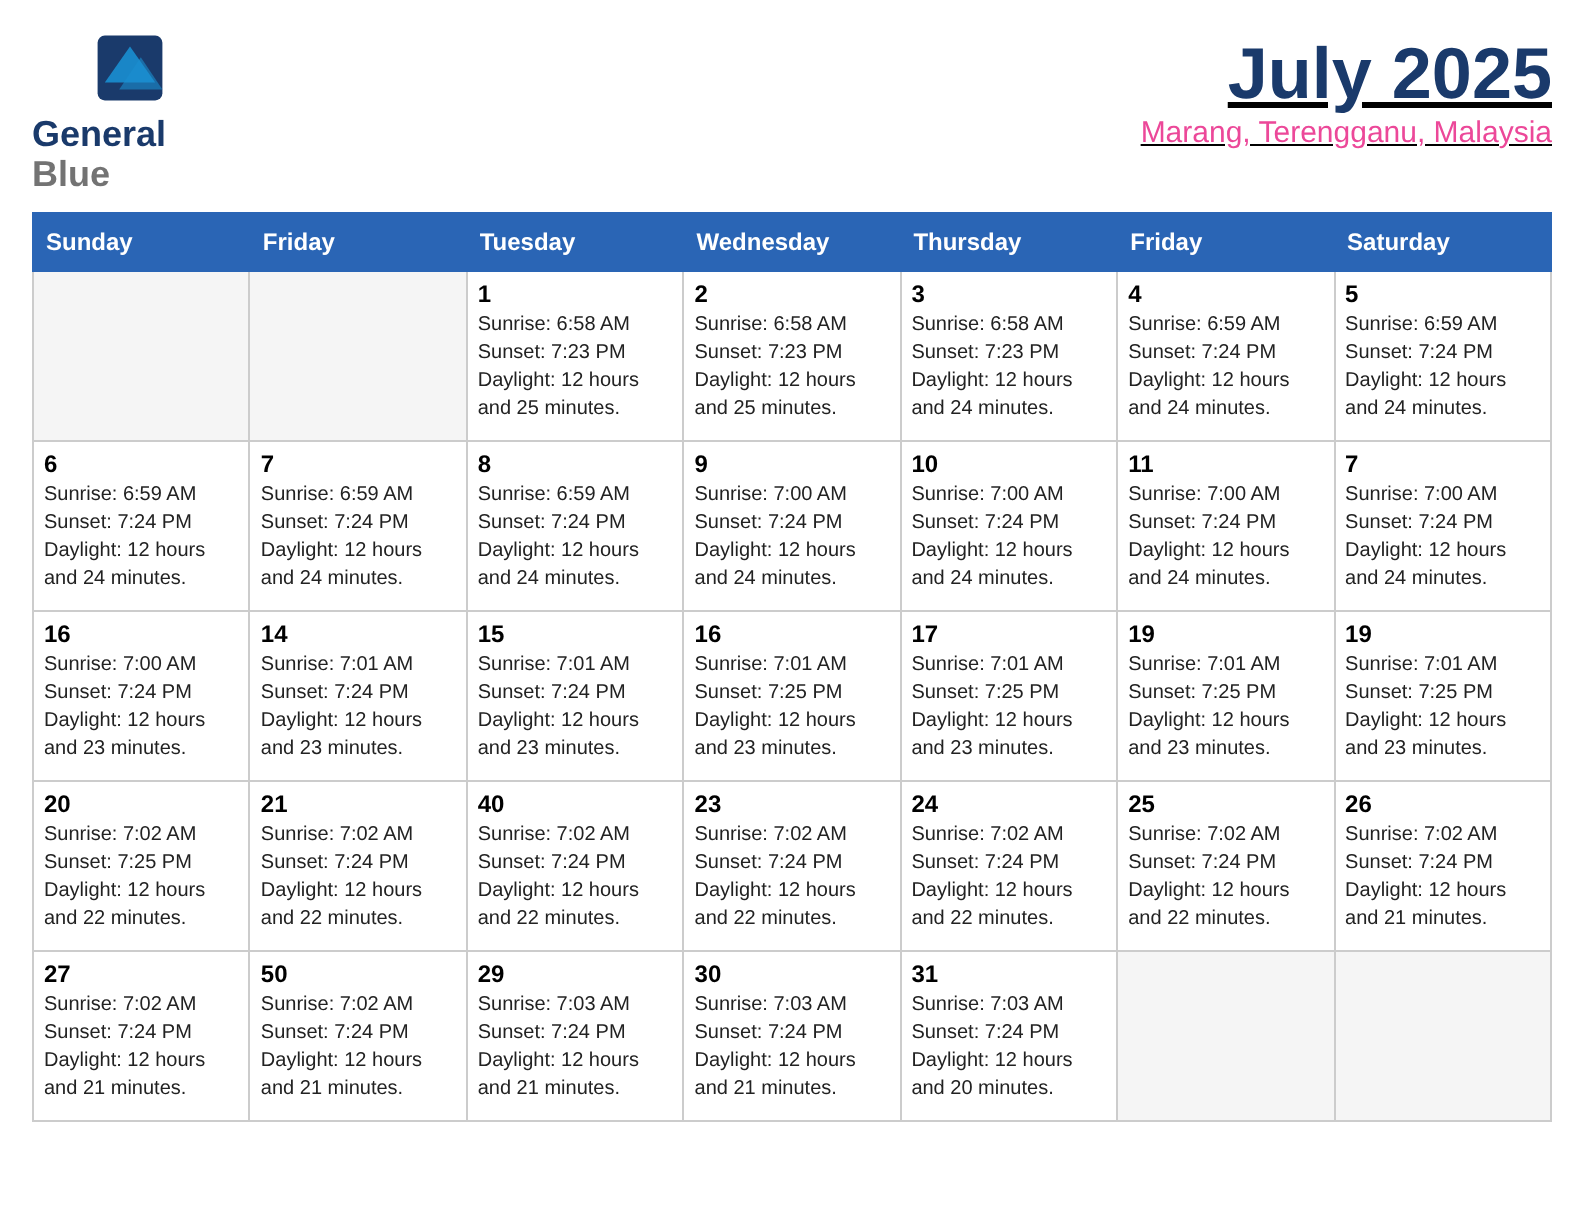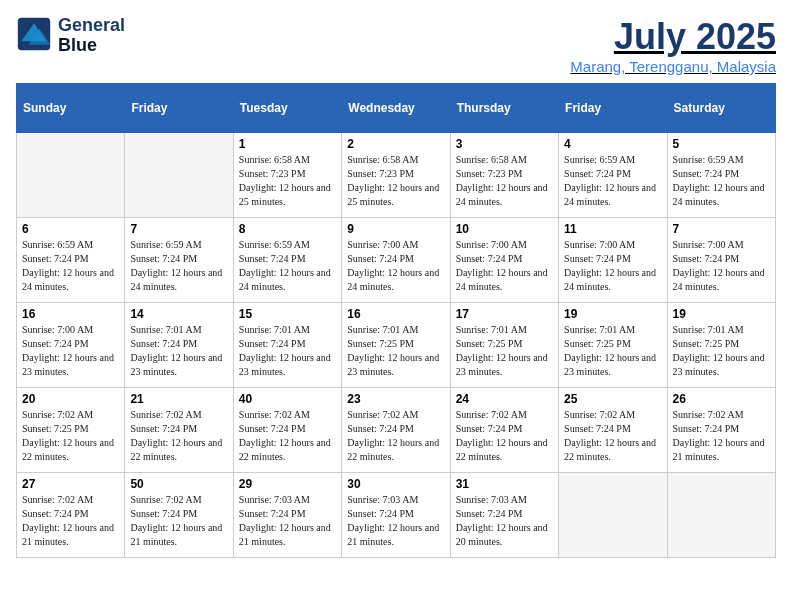--- a/index.html
+++ b/index.html
@@ -11,58 +11,59 @@
       padding: 16px;
     }
     .header-area {
       display: flex;
       justify-content: space-between;
       align-items: flex-start;
       margin-bottom: 8px;
     }
     .logo {
       display: flex;
-      align-items: flex-start;
+      align-items: flex-end;
       gap: 6px;
+      flex-direction: column;
     }
     .logo-text {
       font-size: 18px;
       font-weight: bold;
       color: #1a3a6b;
       line-height: 1.1;
     }
     .logo-text span {
-      color: #0f172a;
+      color: #737373;
     }
     .logo-icon {
       width: 36px;
       height: 36px;
     }
     .title-area {
       text-align: right;
       text-decoration: underline;
     }
     .month-title {
       font-size: 36px;
       font-weight: bold;
       color: #1a3a6b;
     }
     .location-title {
       font-size: 15px;
-      color: #3b82f6;
+      color: #ec4899;
     }
     .calendar {
       width: 100%;
       border-collapse: collapse;
       font-size: 11px;
     }
     .calendar th {
       background: #2a65b5;
       color: #fff;
-      padding: 17px 6px;
+      padding: 7px 6px;
       text-align: left;
       font-size: 12px;
       font-weight: bold;
       border: 1px solid #2a65b5;
     }
     .calendar td {
       border: 1px solid #ccc;
       vertical-align: top;
       padding: 4px 5px;
       width: 107px;
@@ -75,21 +76,20 @@
     .day-number {
       font-weight: bold;
       font-size: 12px;
       margin-bottom: 2px;
       color: #000;
     }
     .day-info {
       font-size: 10px;
       color: #222;
       line-height: 1.4;
-      font-family: Liberation Serif, serif;
     }
     .week-row td {
       height: 85px;
     }
   </style>
 </head>
 <body>
 
 <div class="header-area">
   <div class="logo">

